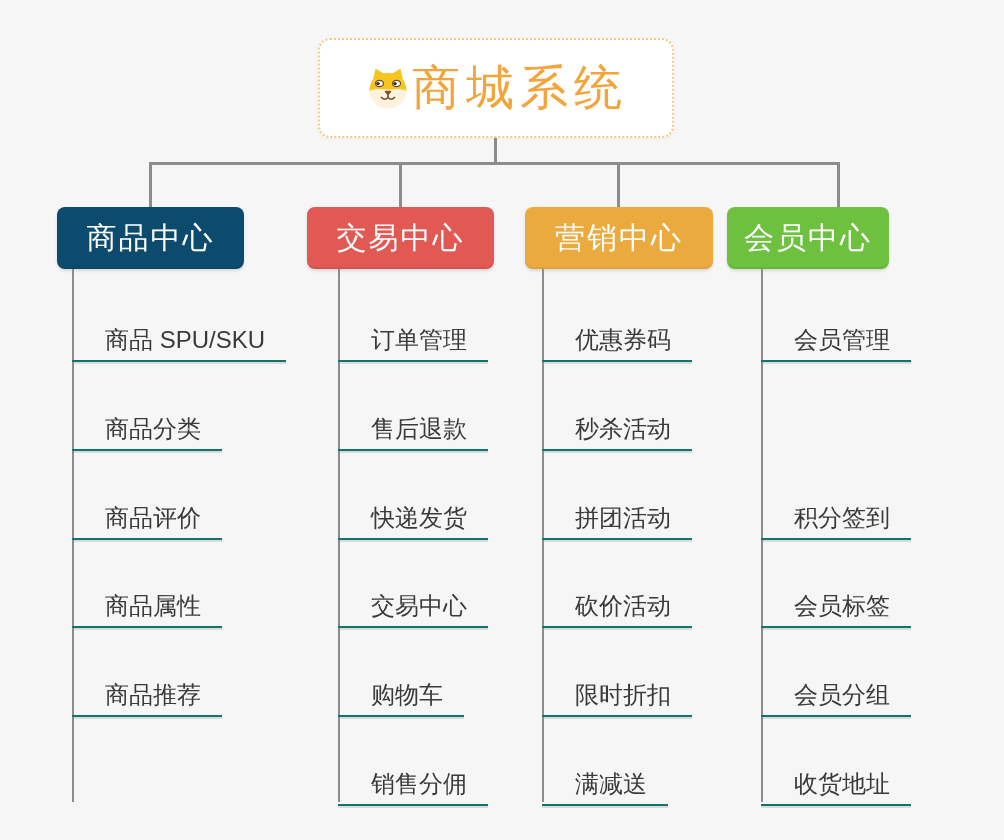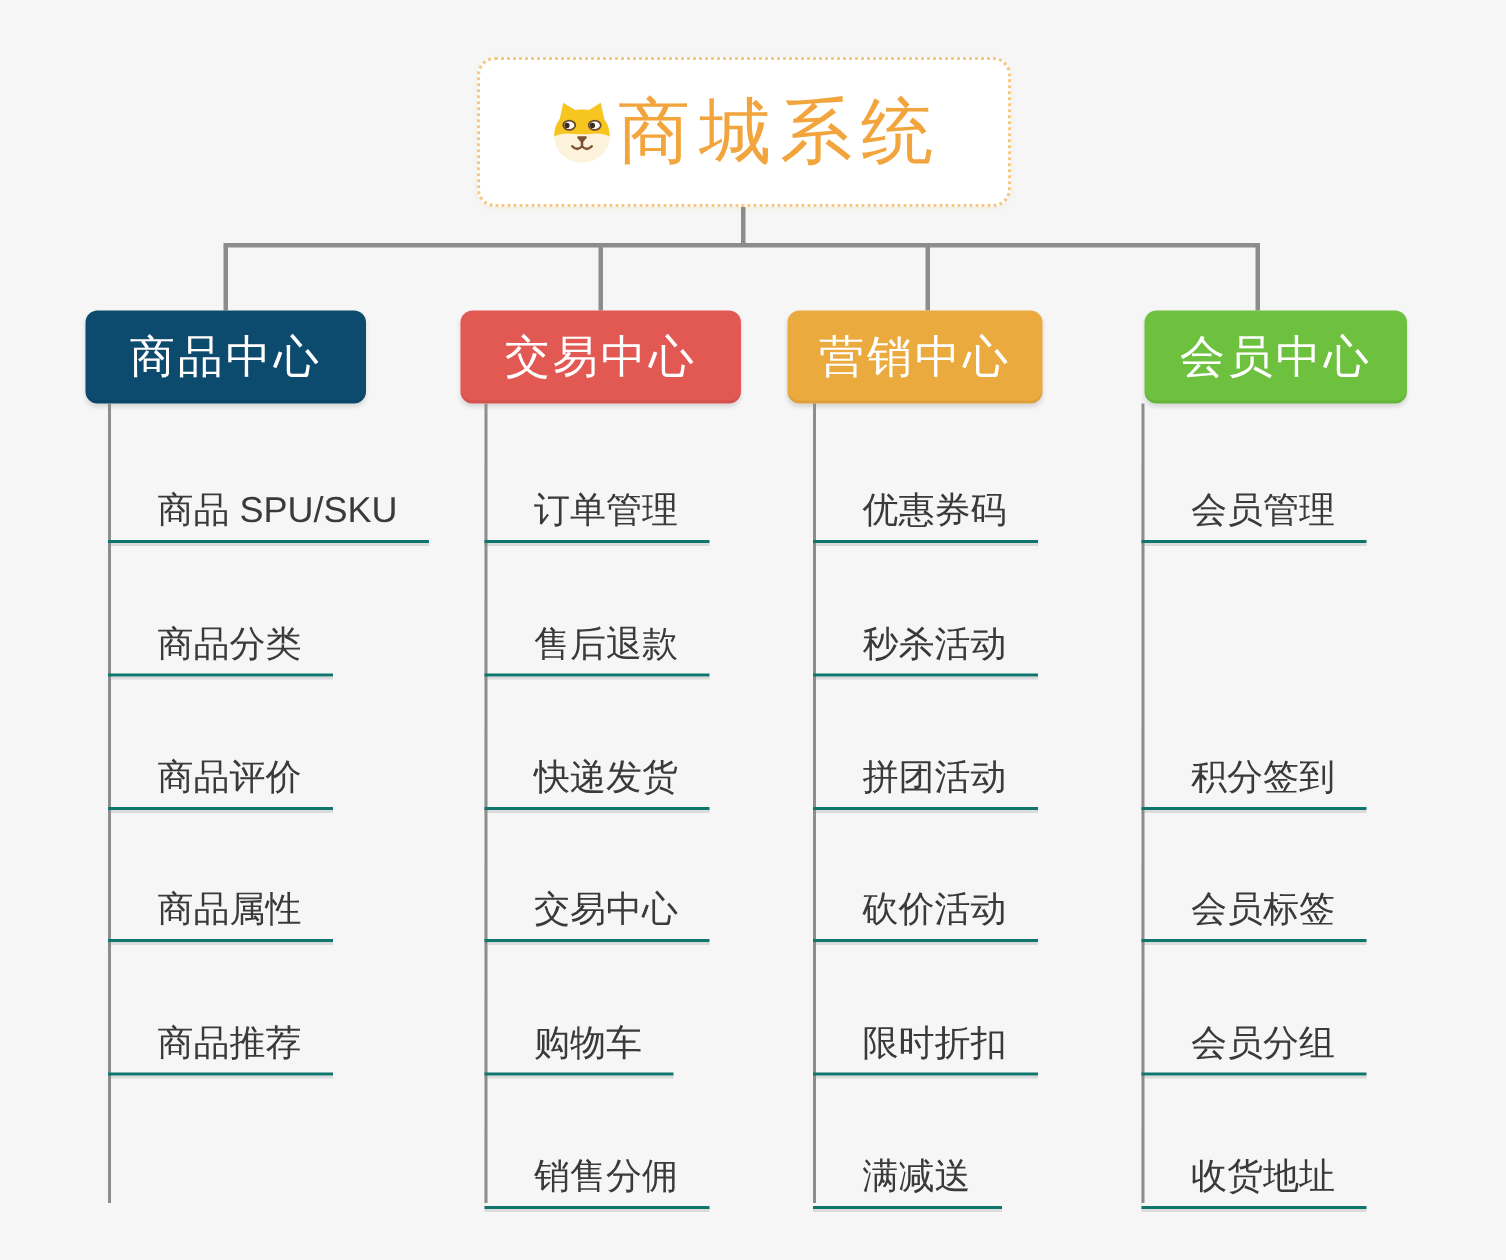--- a/index.html
+++ b/index.html
@@ -8,41 +8,41 @@
     overflow:hidden;font-family:"Liberation Sans","DejaVu Sans",sans-serif;
   }
   
   .conn{position:absolute;background:#8c8c8c;}
   .root-stub{left:494px;top:138px;width:3px;height:26px;}
   .bus{left:149px;top:162px;width:691px;height:3px;}
   .drop{top:164px;width:3px;height:43px;}
   .drop0{left:149px}.drop1{left:399px}.drop2{left:617px}.drop3{left:837px}
   .colline{position:absolute;top:269px;width:2px;height:533px;background:#8d8d8d;}
   
-  .c0{left:72px}.c1{left:323px}.c2{left:542px}.c3{left:761px}
+  .c0{left:72px}.c1{left:338px}.c2{left:542px}.c3{left:761px}
   
   .root-node{
     position:absolute;left:318px;top:38px;width:356px;height:100px;
     box-sizing:border-box;background:#ffffff;border:2px dotted #f4c987;
     border-radius:12px;display:flex;align-items:center;justify-content:center;
     box-shadow:0 1px 3px rgba(222,160,60,0.10);
   }
   .root-title{font-size:48px;letter-spacing:6px;color:#f2a53d;white-space:nowrap;}
   .dog{display:flex;align-items:center;}
   
   .branch{
     position:absolute;top:207px;height:62px;border-radius:8px;
     display:flex;align-items:center;justify-content:center;
     color:#ffffff;font-size:30px;letter-spacing:2px;white-space:nowrap;
     box-shadow:0 2px 3px rgba(0,0,0,0.12), inset 0 -2px 0 rgba(0,0,0,0.06);
   }
   .b0{left:57px;width:187px;}
   .b1{left:307px;width:187px;}
-  .b2{left:525px;width:170px;}
-  .b3{left:763px;width:175px;}
+  .b2{left:525px;width:188px;}
+  .b3{left:727px;width:162px;}
   
   .leaf{
     position:absolute;height:48px;display:flex;align-items:flex-end;
     padding:0 21px 4px 33px;border-bottom:2px solid #0f766e;
     box-shadow:0 2px 0 rgba(141,141,141,0.25);
     font-size:24px;color:#3a3a3a;white-space:nowrap;
   }
   .row0{top:308px}.row1{top:397px}.row2{top:486px}
   .row3{top:574px}.row4{top:663px}.row5{top:752px}
 </style>

